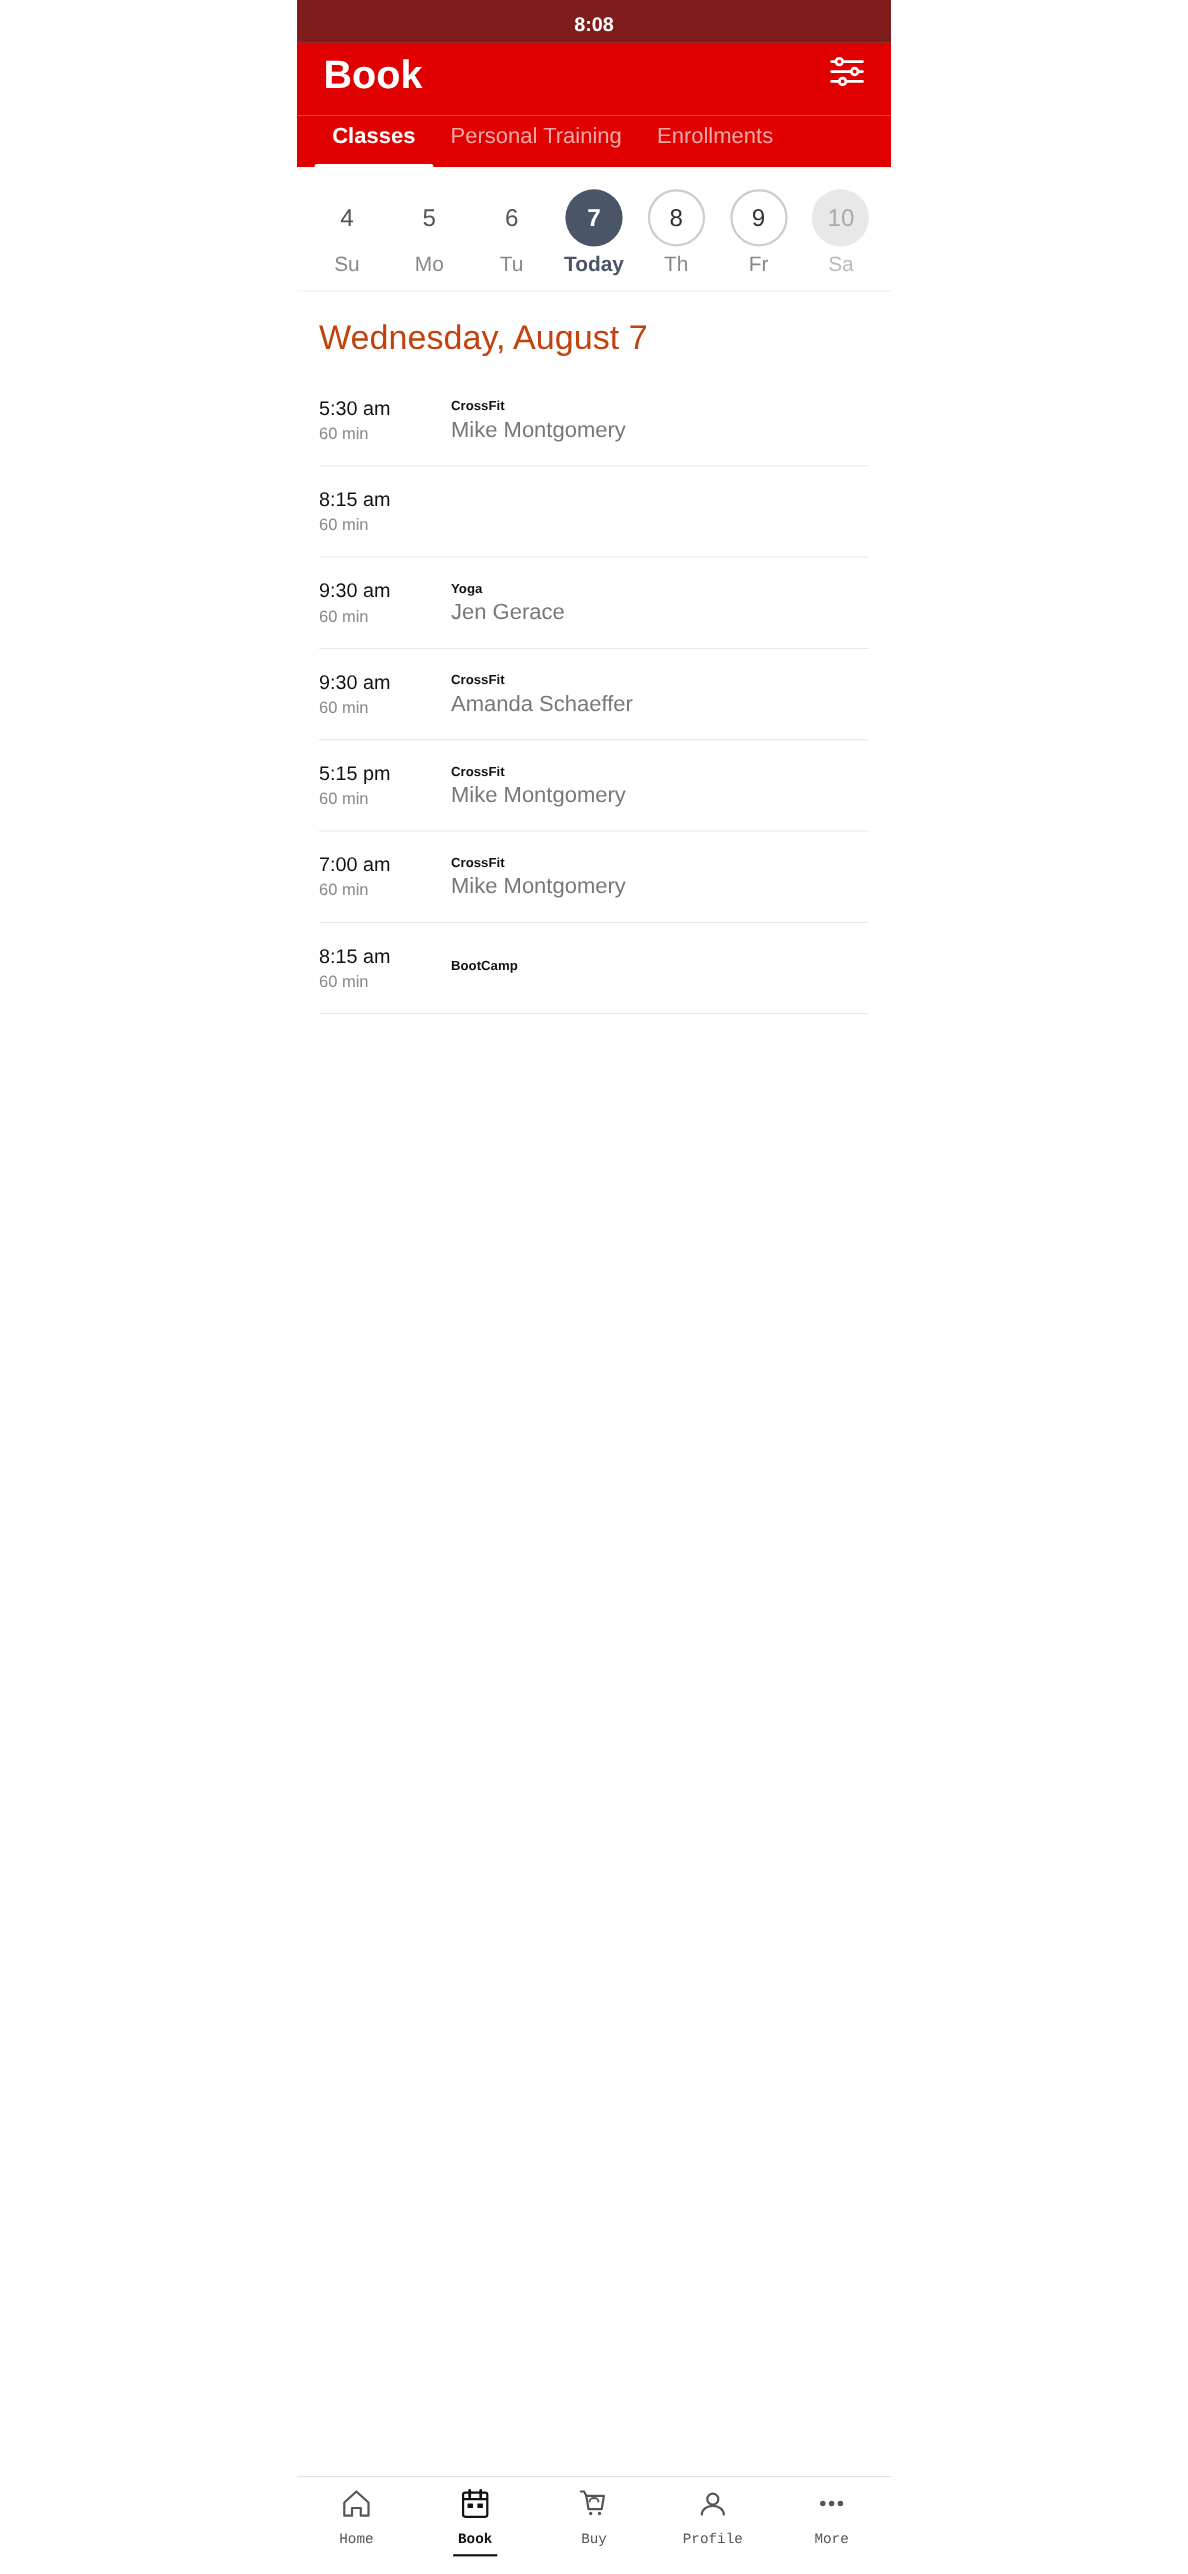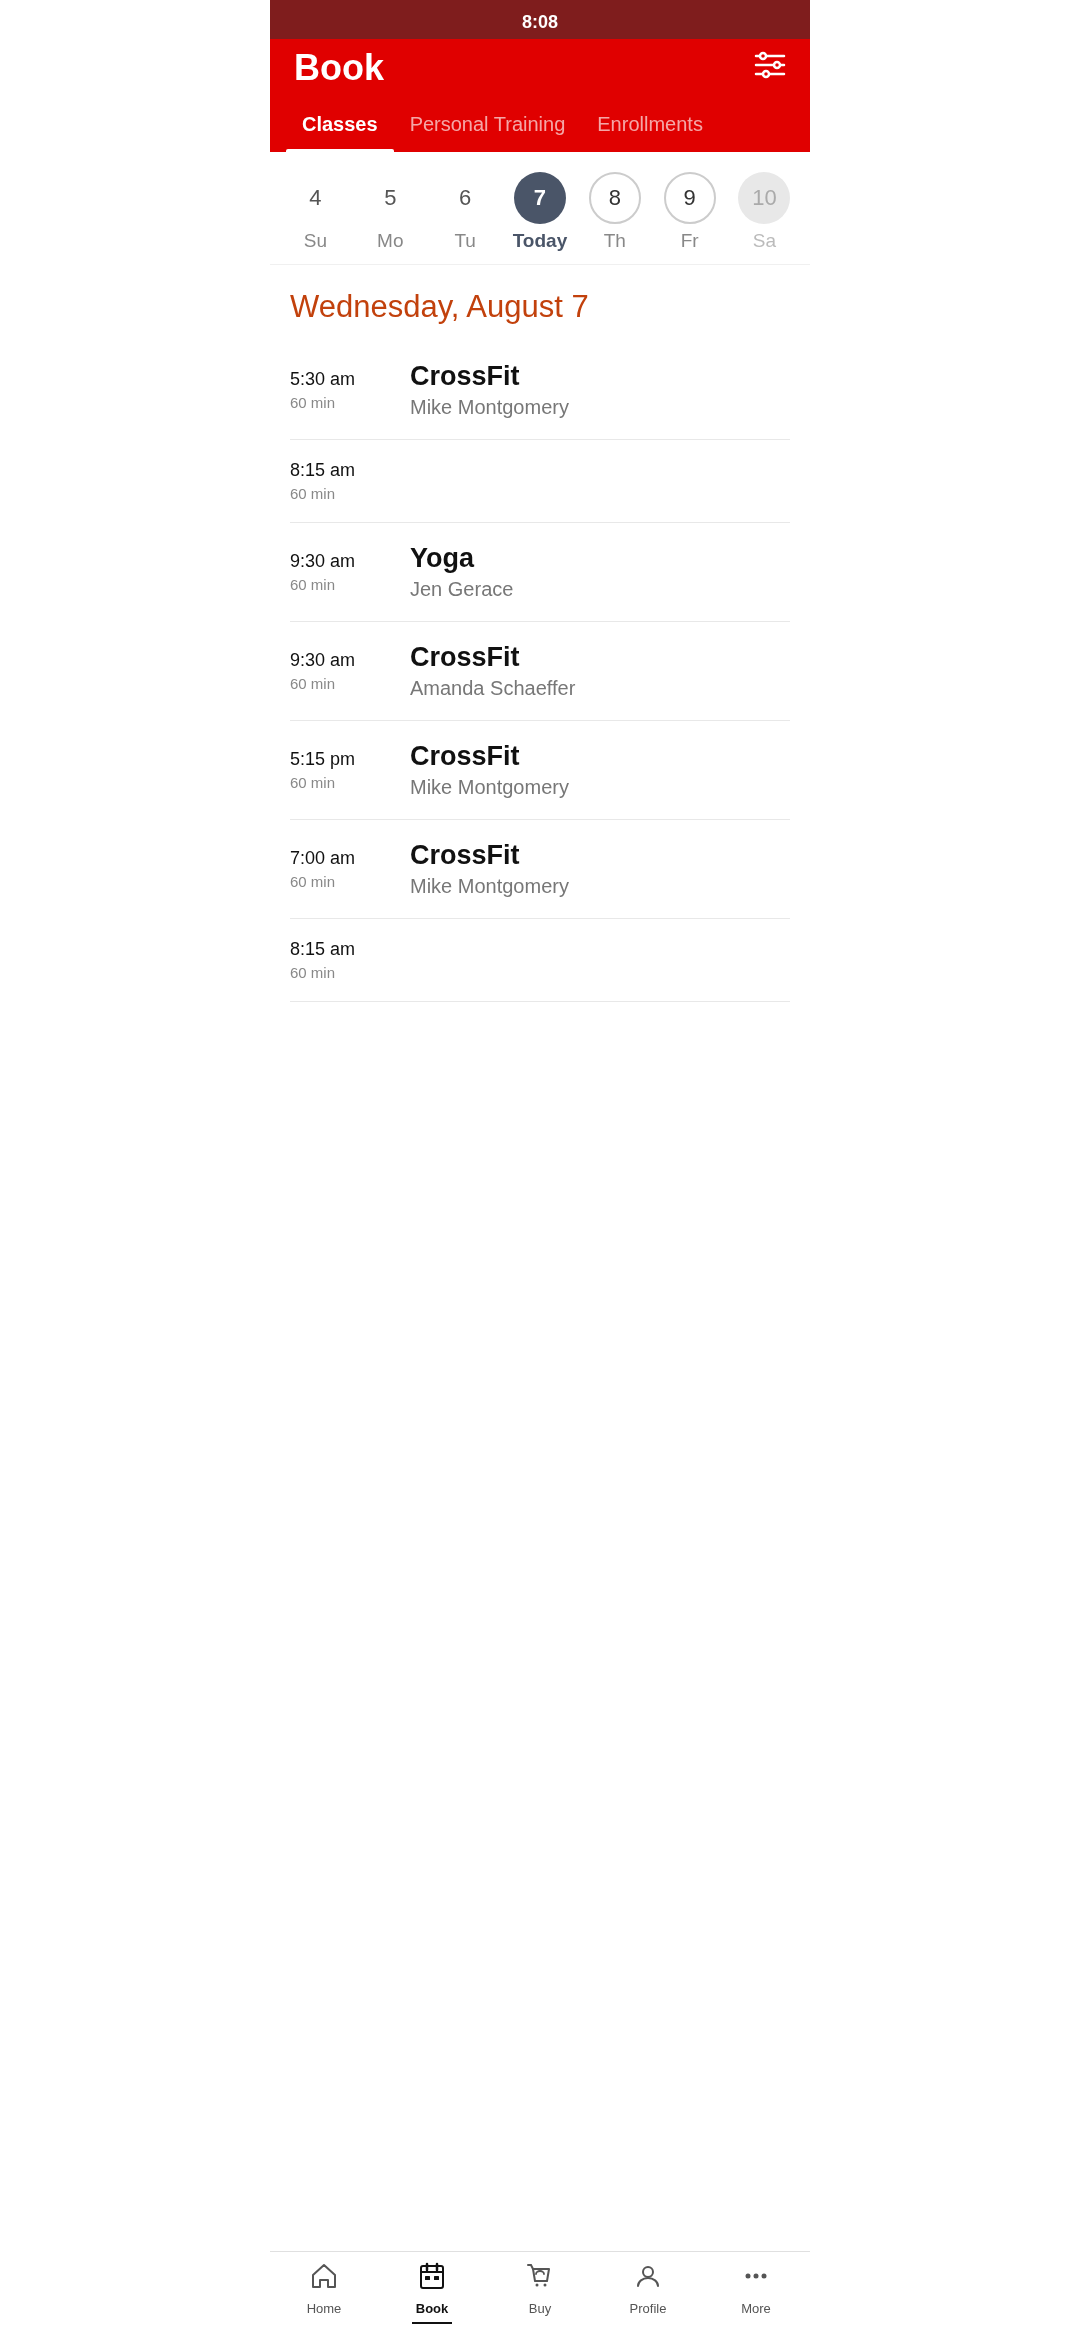--- a/index.html
+++ b/index.html
@@ -158,21 +158,21 @@
     }
     .class-duration {
       font-size: 15px;
       color: #888;
       margin-top: 4px;
     }
     .class-info {
       flex: 1;
     }
     .class-name {
-      font-size: 27px;
+      font-size: 12px;
       font-weight: 600;
       color: #111;
     }
     .class-instructor {
       font-size: 20px;
       color: #777;
       margin-top: 4px;
     }
 
     
@@ -201,20 +201,21 @@
     .nav-icon {
       font-size: 26px;
       color: #555;
     }
     .nav-item.active .nav-icon {
       color: #111;
     }
     .nav-label {
       font-size: 13px;
       color: #555;
+      font-family: Liberation Mono, monospace;
     }
     .nav-item.active .nav-label {
       color: #111;
       font-weight: 600;
     }
     
     .nav-item.active::after {
       content: '';
       display: block;
       width: 40px;
@@ -357,20 +358,24 @@
       <div class="class-name">CrossFit</div>
       <div class="class-instructor">Mike Montgomery</div>
     </div>
   </div>
 
   <div class="class-item">
     <div class="class-time">
       <div class="class-time-main">8:15 am</div>
       <div class="class-duration">60 min</div>
     </div>
+    <div class="class-info">
+      <div class="class-name">BootCamp</div>
+      <div class="class-instructor"></div>
+    </div>
   </div>
 
 </div>
 
 <div class="bottom-spacer"></div>
 
 <nav class="bottom-nav">
   <div class="nav-item">
     <div class="nav-icon">
       <svg width="28" height="28" viewBox="0 0 28 28" fill="none">

